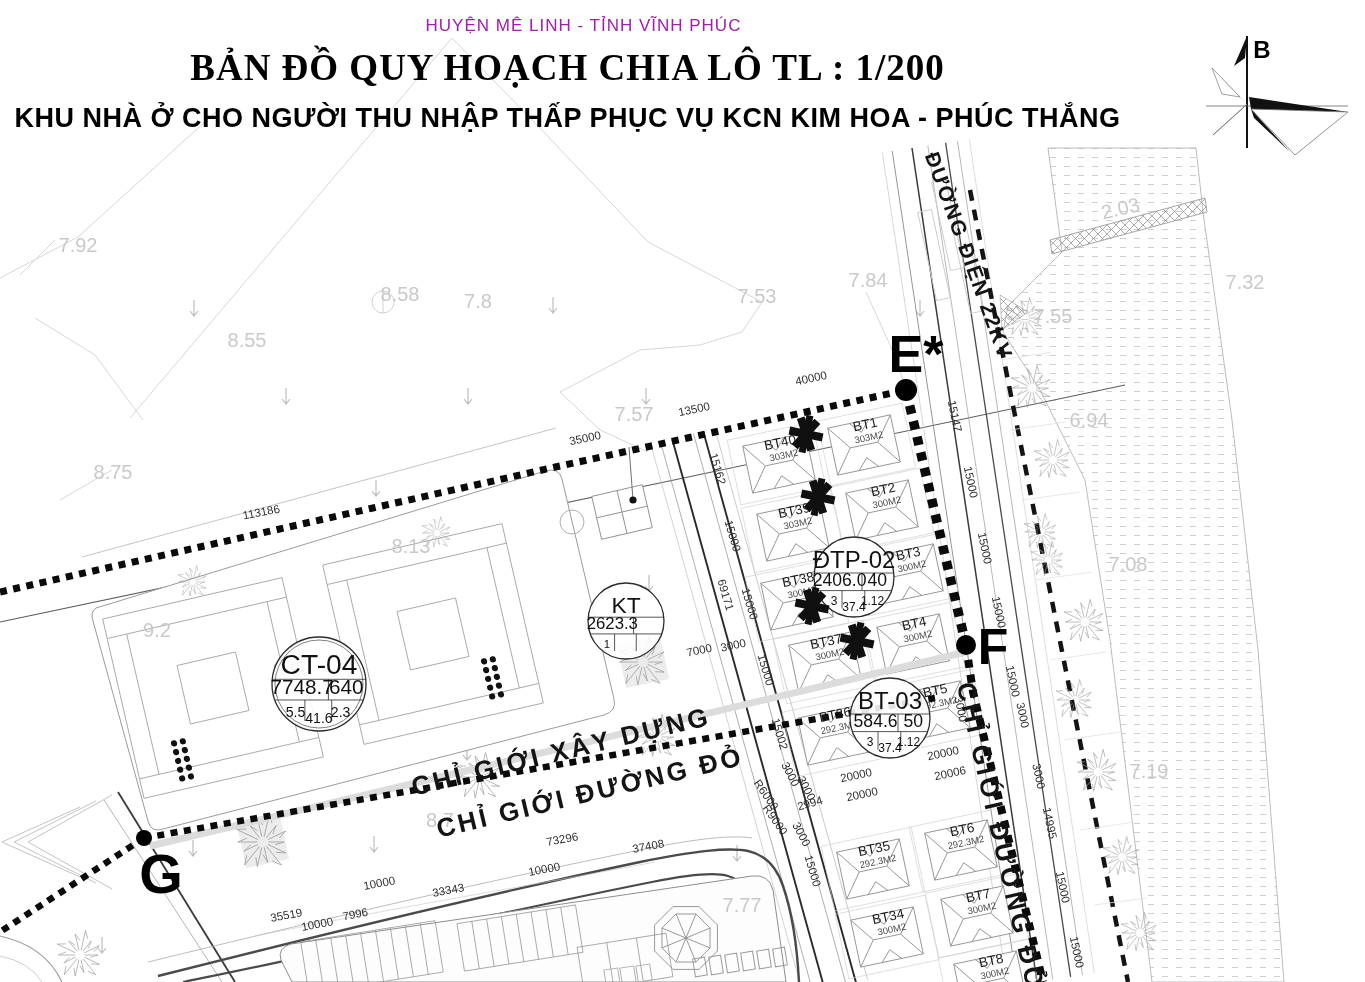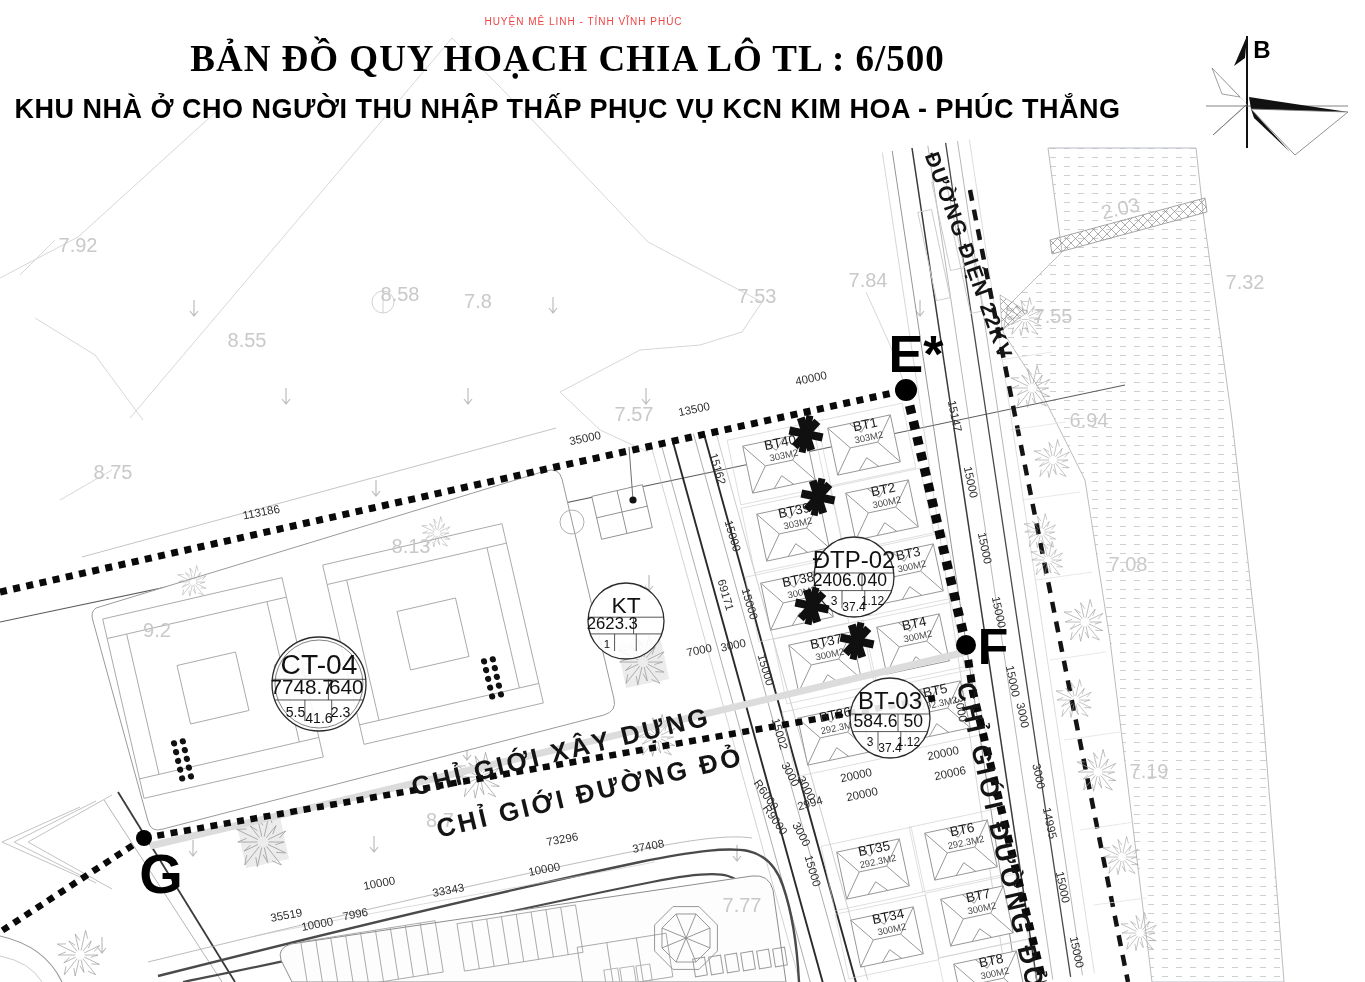--- a/index.html
+++ b/index.html
@@ -1,19 +1,19 @@
 <!DOCTYPE html>
 <html><head>
 <meta charset="utf-8">
 <style>
   html,body{margin:0;padding:0;background:#fff;}
   .stage{position:relative;width:1365px;height:982px;overflow:hidden;background:#fff;
          font-family:"Liberation Sans",sans-serif;}
   .hdr{position:absolute;top:16px;left:0;width:1135px;text-align:center;z-index:5;pointer-events:none;}
-  .hdr .district{font-size:10px;letter-spacing:1px;color:#ef4444;margin:0 0 10px 0;padding-left:32px;}
+  .hdr .district{font-size:17px;letter-spacing:1px;color:#a21caf;margin:0 0 10px 0;padding-left:32px;}
   .hdr .title{font-family:"Liberation Serif",serif;font-weight:bold;font-size:37px;
               letter-spacing:1px;color:#000;margin:0 0 14px 0;}
   .hdr .subtitle{font-weight:bold;font-size:27px;letter-spacing:.5px;color:#000;margin:0;
                  transform:scaleY(1.05);}
   svg{position:absolute;top:0;left:0;}
   svg text{font-family:"Liberation Sans",sans-serif;}
 </style>
 </head>
 <body>
 
@@ -530,16 +530,16 @@
         <polygon points="1251,109 1290,152 1254,118" fill="#111"></polygon>
         <polygon points="1247,104 1213,135 1242,109" fill="none" stroke="#777" stroke-width="0.8"></polygon>
         <polygon points="1251,109 1348,112 1295,155" fill="none" stroke="#777" stroke-width="0.8"></polygon>
         <polygon points="1240,97 1212,68 1222,94" fill="none" stroke="#777" stroke-width="0.7"></polygon>
         <text x="1262" y="58" font-size="24" fill="#000" text-anchor="middle" font-weight="bold">B</text>
       </g>
   </svg>
 
   <div class="hdr">
     <div class="district">HUYỆN MÊ LINH - TỈNH VĨNH PHÚC</div>
-    <div class="title">BẢN ĐỒ QUY HOẠCH CHIA LÔ TL : 6/500</div>
+    <div class="title">BẢN ĐỒ QUY HOẠCH CHIA LÔ TL : 1/200</div>
     <div class="subtitle">KHU NHÀ Ở CHO NGƯỜI THU NHẬP THẤP PHỤC VỤ KCN KIM HOA - PHÚC THẮNG</div>
   </div>
 </div>
 
 </body></html>

